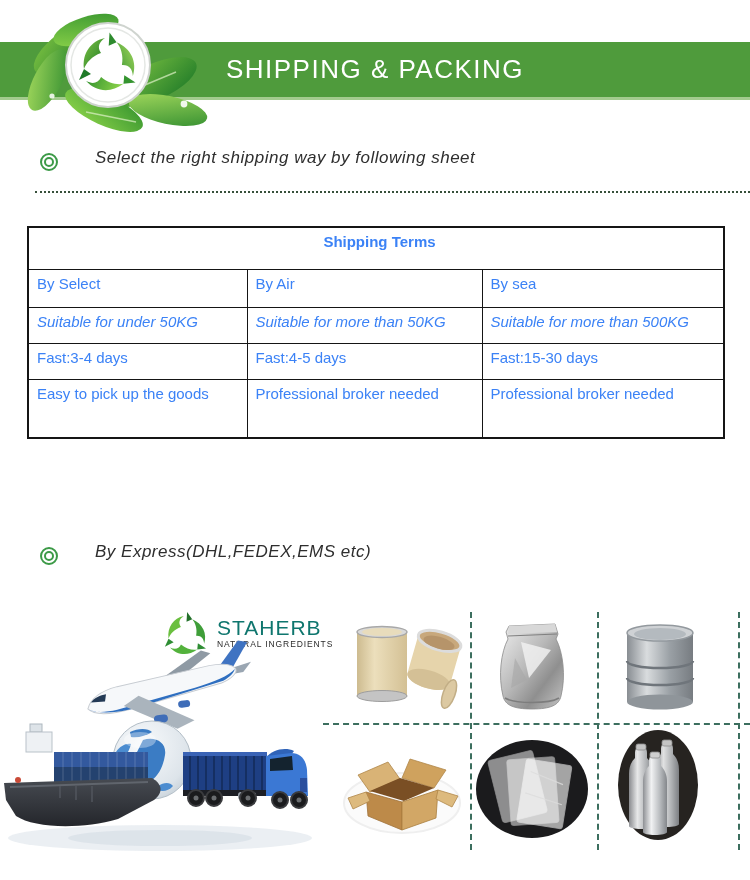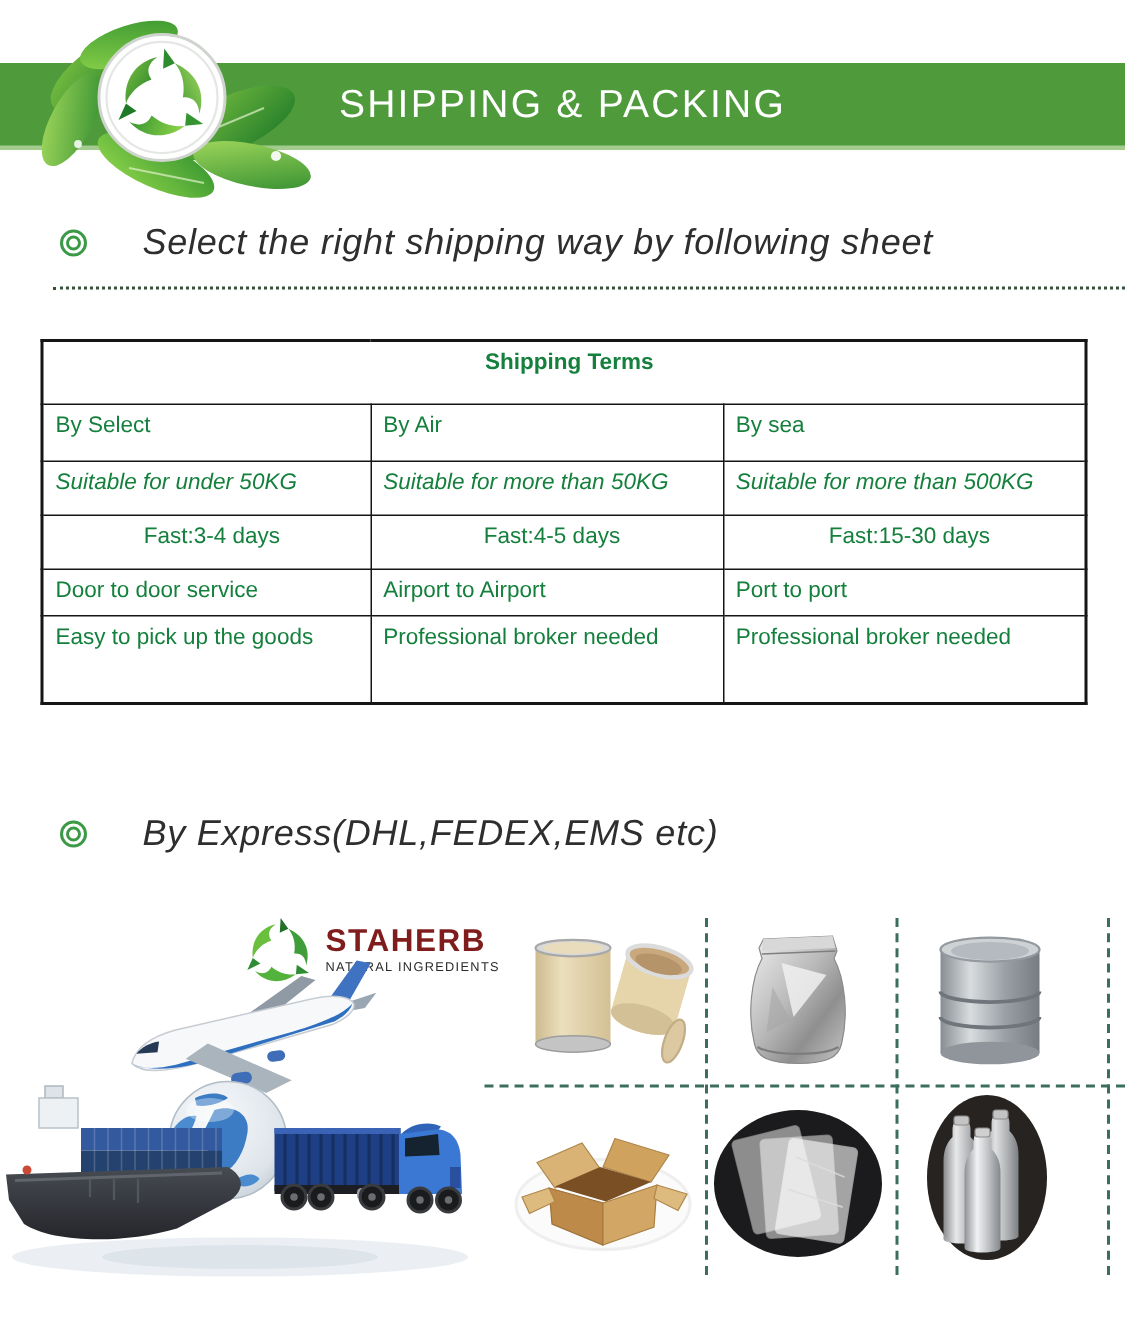--- a/index.html
+++ b/index.html
@@ -20,47 +20,47 @@
   .leaf-logo{position:absolute;left:26px;top:0px;}
   
   .bullet{
     position:absolute;width:14px;height:14px;border:2px solid #3c9a47;
     border-radius:50%;display:flex;align-items:center;justify-content:center;
   }
   .bullet::after{
     content:"";width:6px;height:6px;border:2px solid #3c9a47;border-radius:50%;
   }
   .heading{
-    position:absolute;left:95px;font-size:24px;font-style:italic;
+    position:absolute;left:95px;font-size:17px;font-style:italic;
     color:#2e2e2e;letter-spacing:0.5px;white-space:nowrap;
   }
   .dotted-rule{
     position:absolute;left:35px;top:191px;width:715px;height:0;
     border-top:2px dotted #37503b;
   }
   
   table.ship{
     position:absolute;left:27px;top:226px;width:696px;
     border-collapse:collapse;table-layout:fixed;
     border:2px solid #151515;
   }
   table.ship td{
     border:1px solid #151515;vertical-align:top;
-    padding:5px 1px 2px 8px;font-size:15px;color:#15803d;overflow:hidden;
+    padding:5px 1px 2px 8px;font-size:15px;color:#3b82f6;overflow:hidden;
   }
   td.tbl-title{
     text-align:center;vertical-align:middle;font-weight:bold;font-size:17px;
     padding:4px 0;
   }
   tr.r-title{height:42px;} tr.r0{height:38px;} tr.r1{height:36px;font-style:italic;}
-  tr.r2{height:36px;text-align:center;} tr.r3{height:44px;} tr.r4{height:31px;} tr.r5{height:59px;}
+  tr.r2{height:36px;} tr.r3{height:44px;} tr.r4{height:31px;} tr.r5{height:59px;}
   
   .brand{position:absolute;left:163px;top:610px;display:flex;align-items:flex-start;}
   .brand-text{margin-left:8px;padding-top:8px;}
-  .brand-name{font-size:21px;font-weight:bold;color:#7f1d1d;letter-spacing:1px;line-height:20px;}
+  .brand-name{font-size:21px;font-weight:normal;color:#0f766e;letter-spacing:1px;line-height:20px;}
   .brand-tagline{font-size:8.5px;color:#2a2a2a;letter-spacing:0.9px;margin-top:1px;}
   .montage{position:absolute;left:0;top:640px;}
   .photo-grid{position:absolute;left:335px;top:600px;width:415px;height:260px;}
   .vline{position:absolute;top:12px;height:238px;width:0;border-left:2px dashed #3c6e5e;}
   .hline{position:absolute;left:-12px;width:427px;top:123px;height:0;border-top:2px dashed #3c6e5e;}
   .cell{position:absolute;}
 </style>
 </head>
 <body>
 
@@ -132,25 +132,20 @@
   <tr class="r1">
     <td>Suitable for under 50KG</td>
     <td>Suitable for more than 50KG</td>
     <td>Suitable for more than 500KG</td>
   </tr>
   <tr class="r2">
     <td>Fast:3-4 days</td>
     <td>Fast:4-5 days</td>
     <td>Fast:15-30 days</td>
   </tr>
-  <tr class="r4">
-    <td>Door to door service</td>
-    <td>Airport to Airport</td>
-    <td>Port to port</td>
-  </tr>
   <tr class="r5">
     <td>Easy to pick up the goods</td>
     <td>Professional broker needed</td>
     <td>Professional broker needed</td>
   </tr>
 </tbody>
   </table>
 
 <div class="bullet" style="left:40px;top:547px;"></div>
 <div class="heading" style="top:542px;">By Express(DHL,FEDEX,EMS etc)</div>

